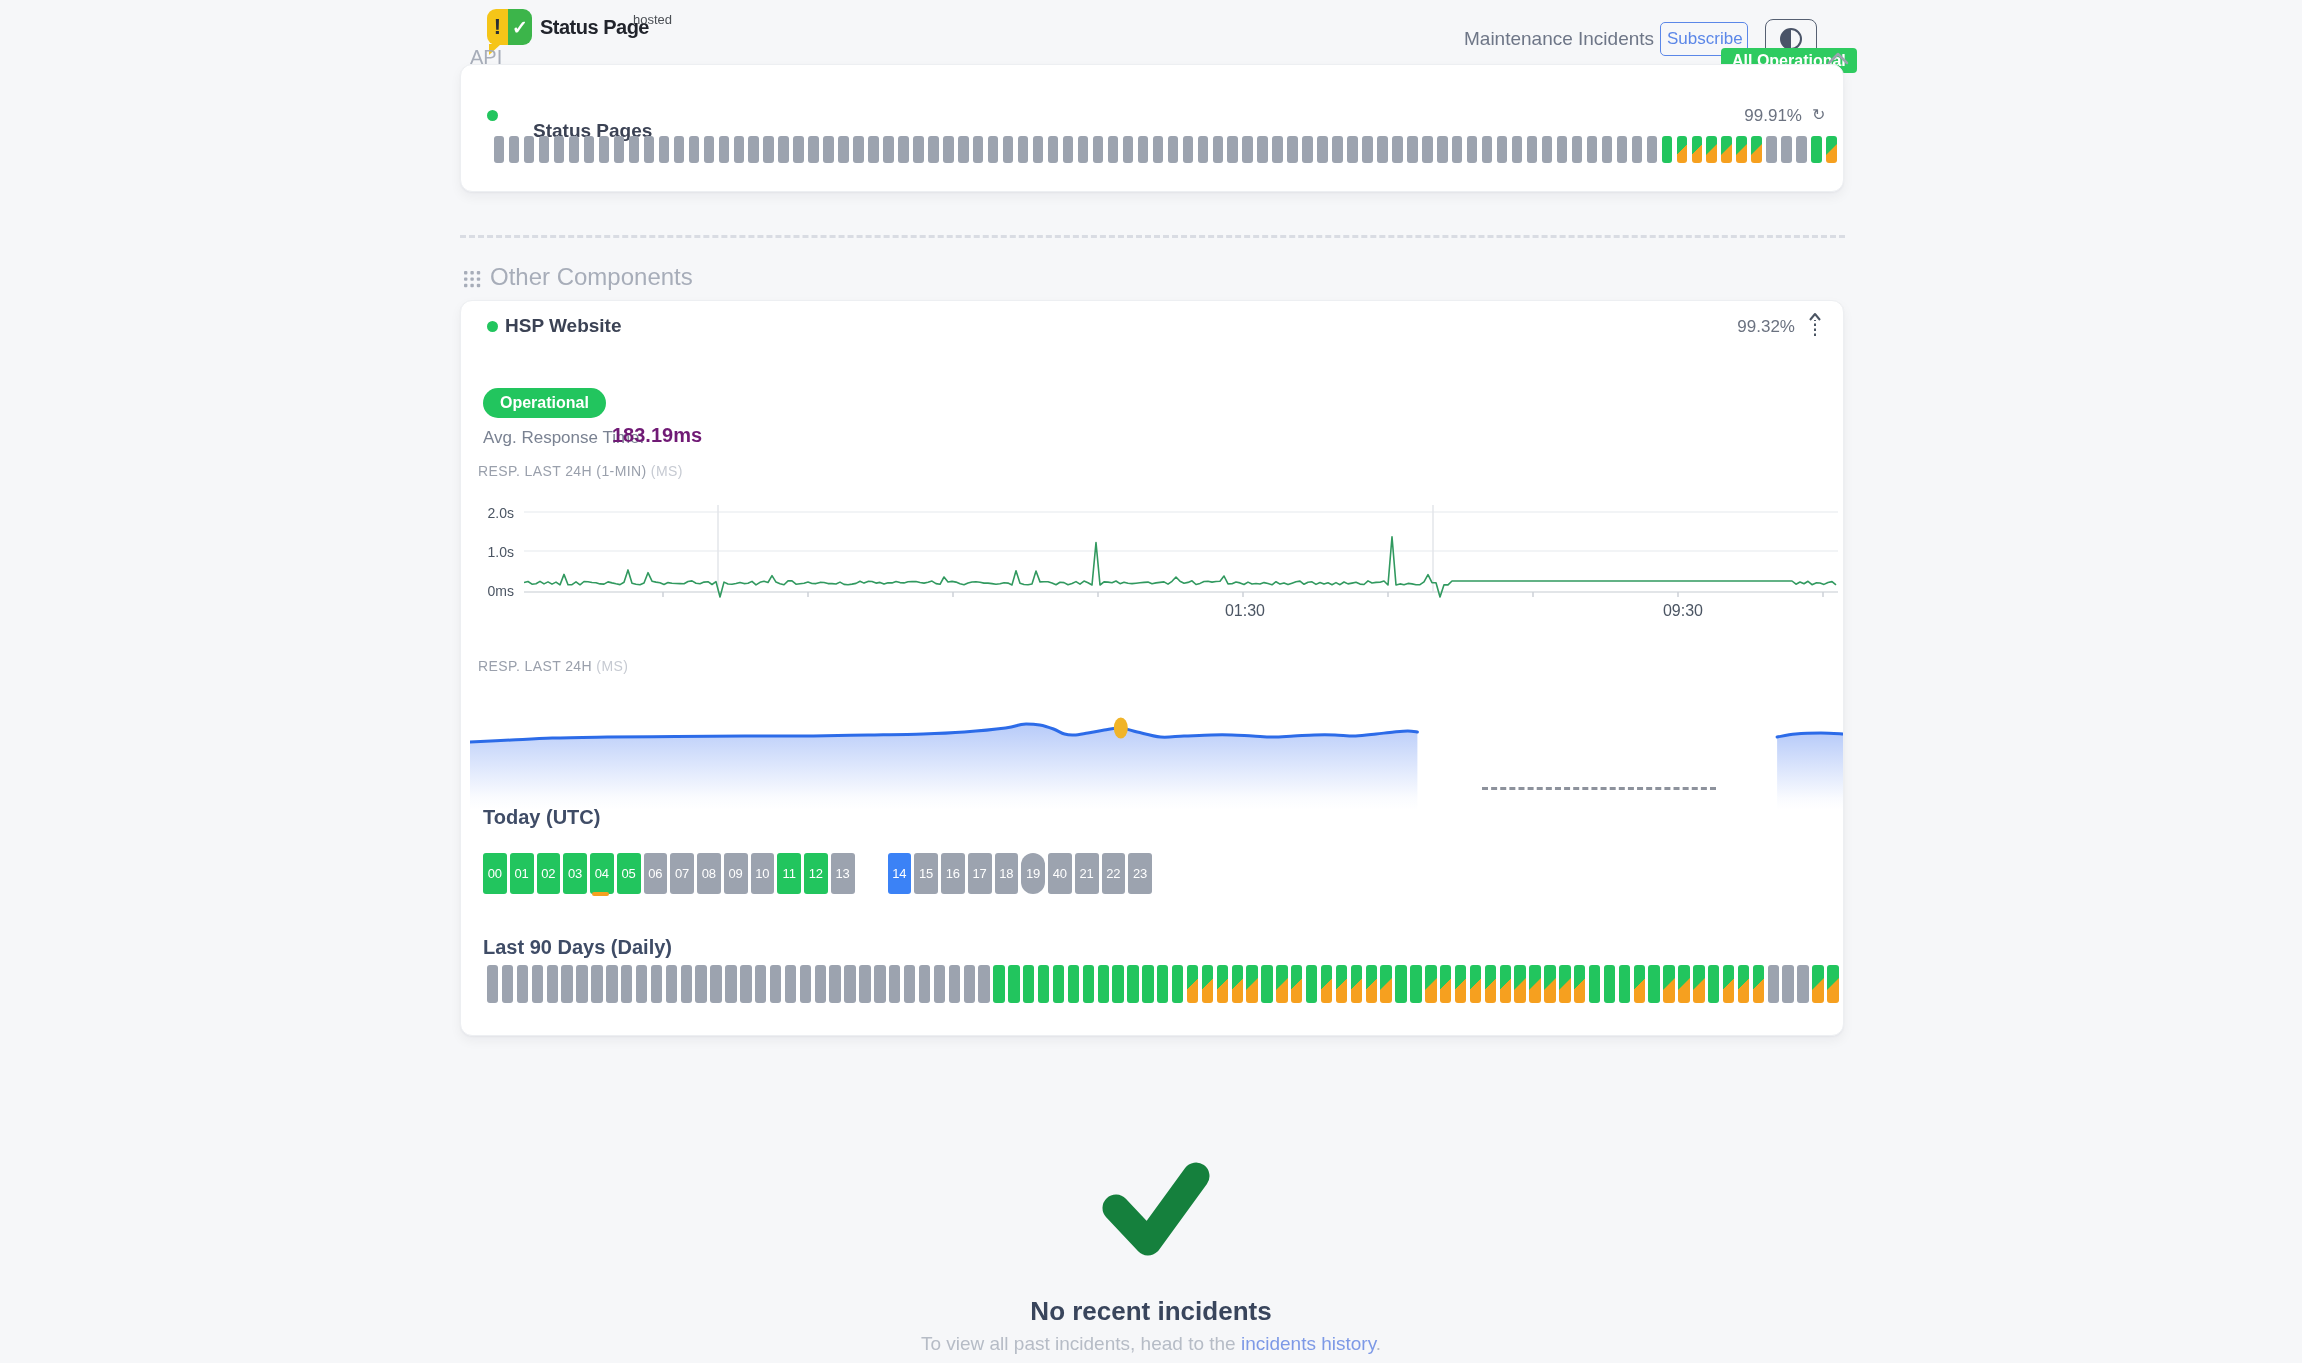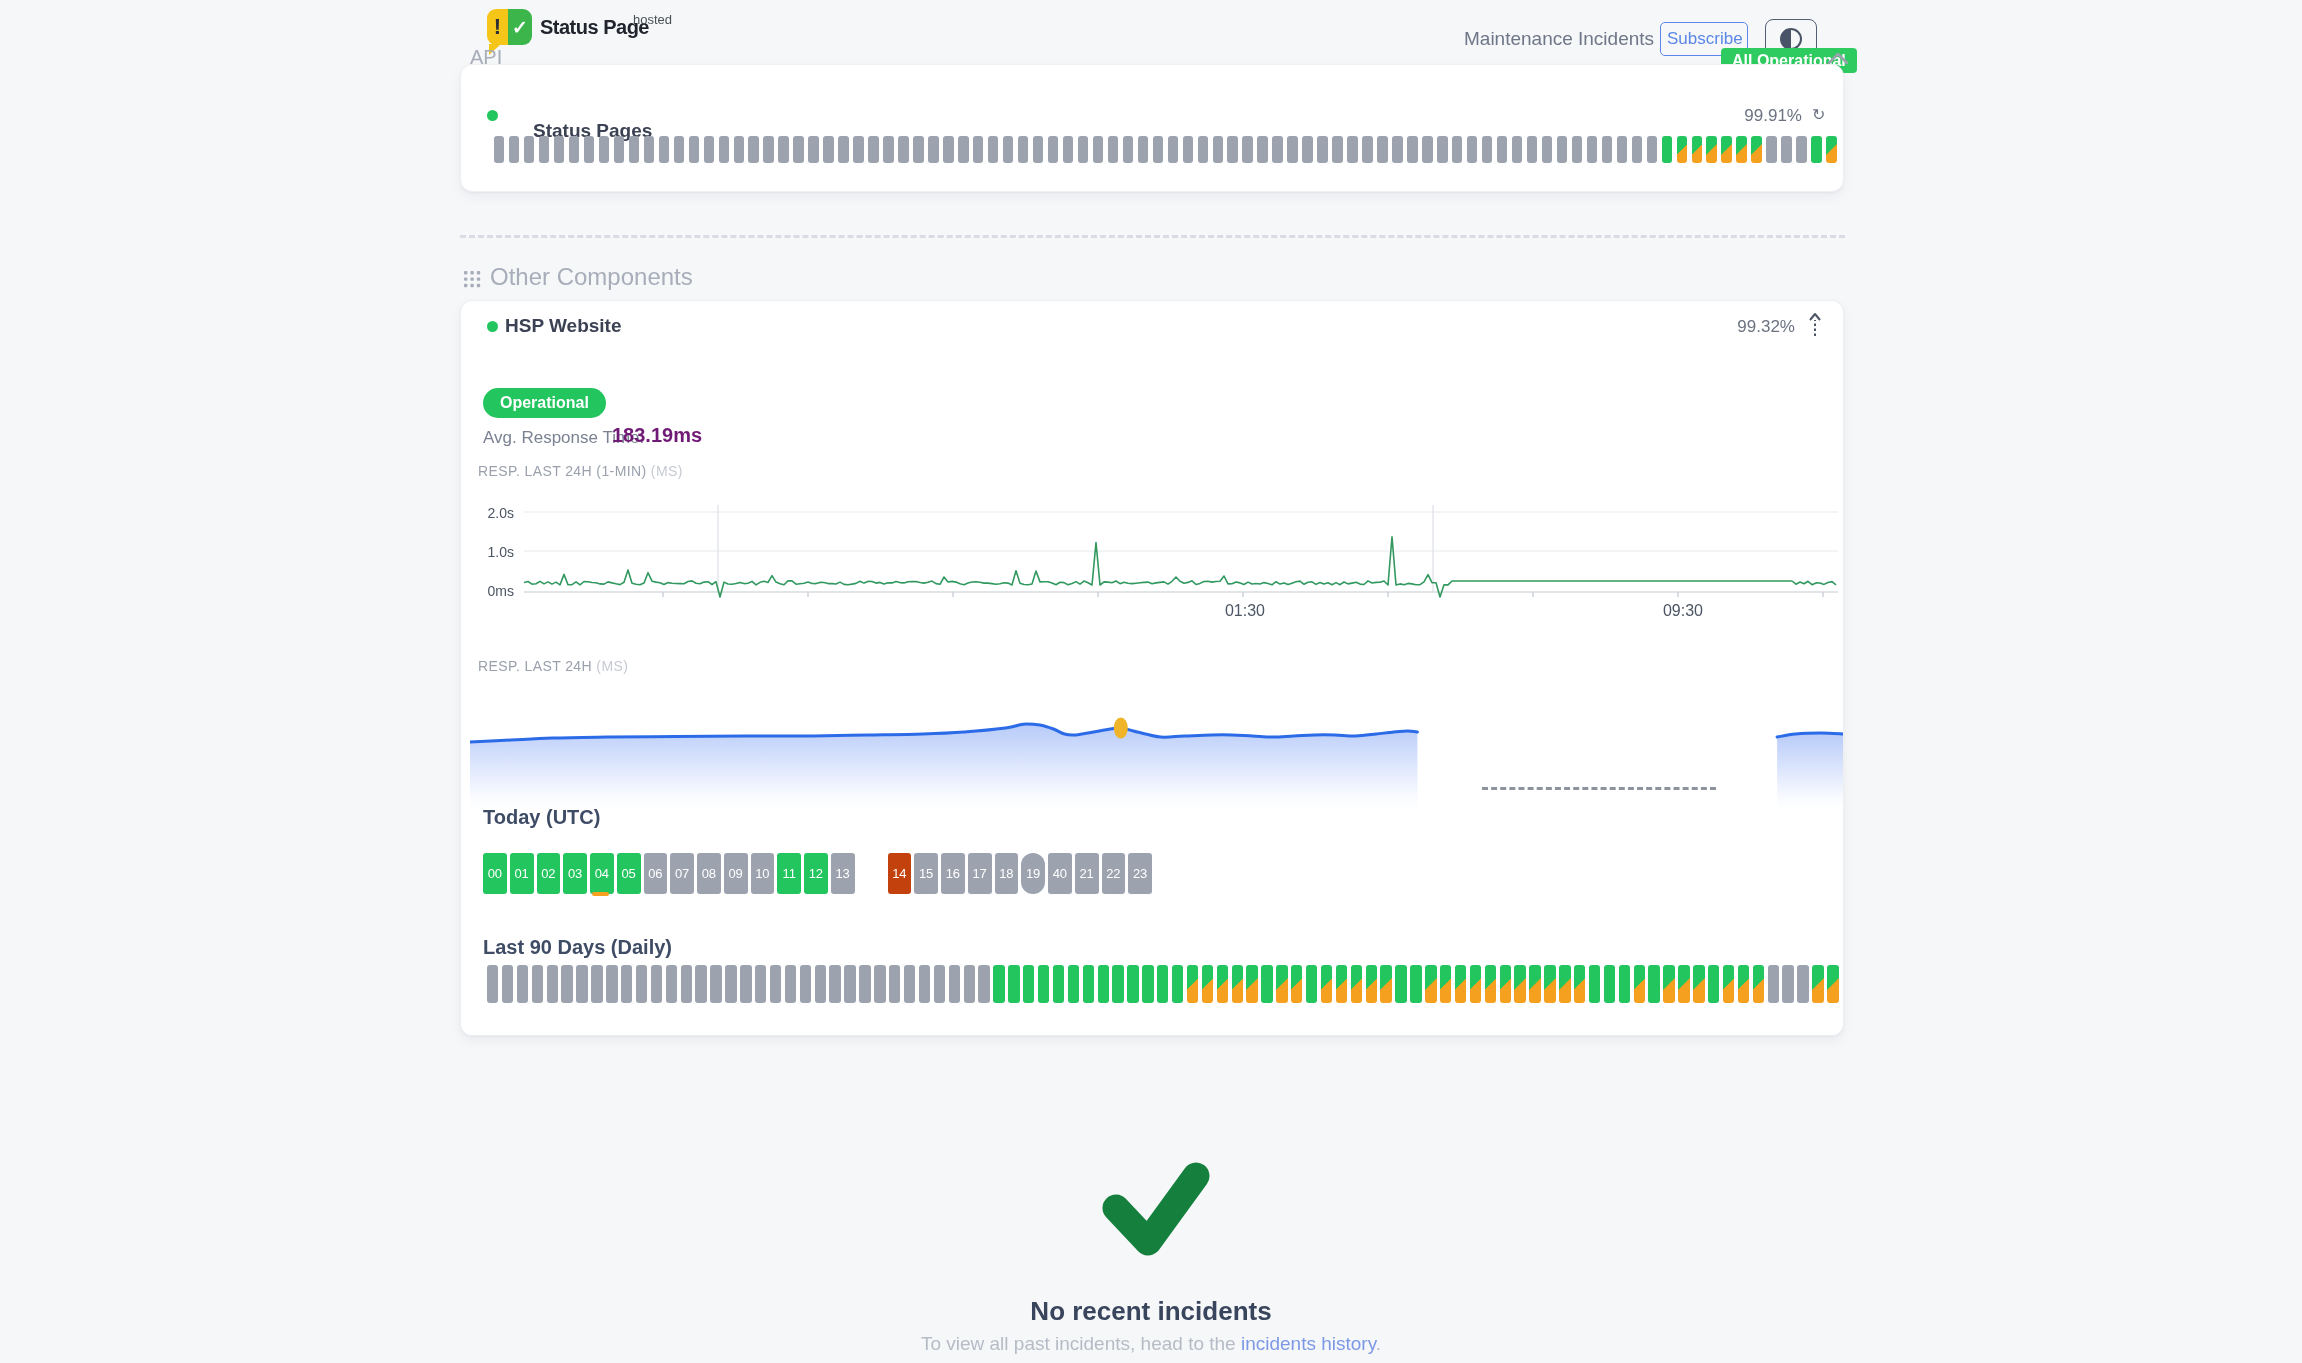--- a/index.html
+++ b/index.html
@@ -317,21 +317,21 @@
       <div class="hour" style="background: rgb(34, 197, 94);">04<div class="hour-tick" style="background: rgb(246, 160, 31);"></div></div>
       <div class="hour" style="background: rgb(34, 197, 94);">05</div>
       <div class="hour" style="background: rgb(156, 163, 175);">06</div>
       <div class="hour" style="background: rgb(156, 163, 175);">07</div>
       <div class="hour" style="background: rgb(156, 163, 175);">08</div>
       <div class="hour" style="background: rgb(156, 163, 175);">09</div>
       <div class="hour" style="background: rgb(156, 163, 175);">10</div>
       <div class="hour" style="background: rgb(34, 197, 94);">11</div>
       <div class="hour" style="background: rgb(34, 197, 94);">12</div>
       <div class="hour" style="background: rgb(156, 163, 175);">13</div>
-      <div class="hour" style="background: #c2410c; margin-left: 30px;">14</div>
+      <div class="hour" style="background: #3b82f6; margin-left: 30px;">14</div>
       <div class="hour" style="background: rgb(156, 163, 175);">15</div>
       <div class="hour" style="background: rgb(156, 163, 175);">16</div>
       <div class="hour" style="background: rgb(156, 163, 175);">17</div>
       <div class="hour" style="background: rgb(156, 163, 175);">18</div>
       <div class="hour" style="background: rgb(156, 163, 175); border-radius: 12px;">19</div>
       <div class="hour" style="background: rgb(156, 163, 175);">40</div>
       <div class="hour" style="background: rgb(156, 163, 175);">21</div>
       <div class="hour" style="background: rgb(156, 163, 175);">22</div>
       <div class="hour" style="background: rgb(156, 163, 175);">23</div>
     </div>

